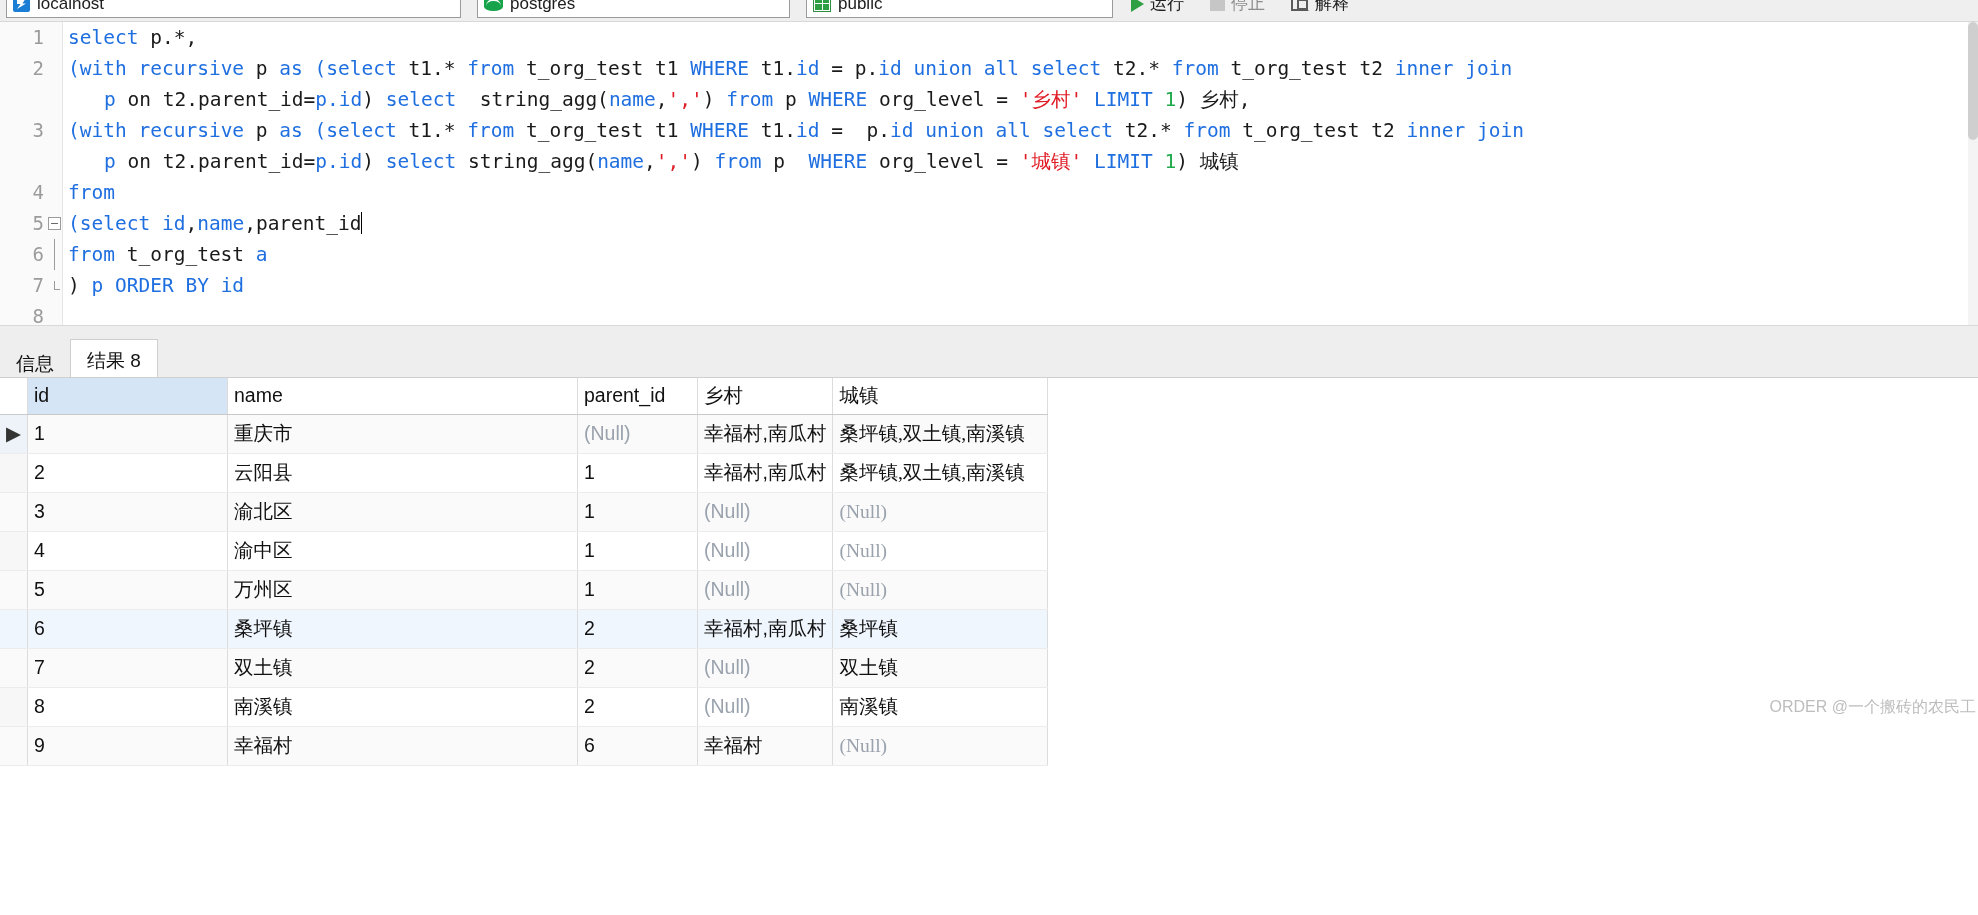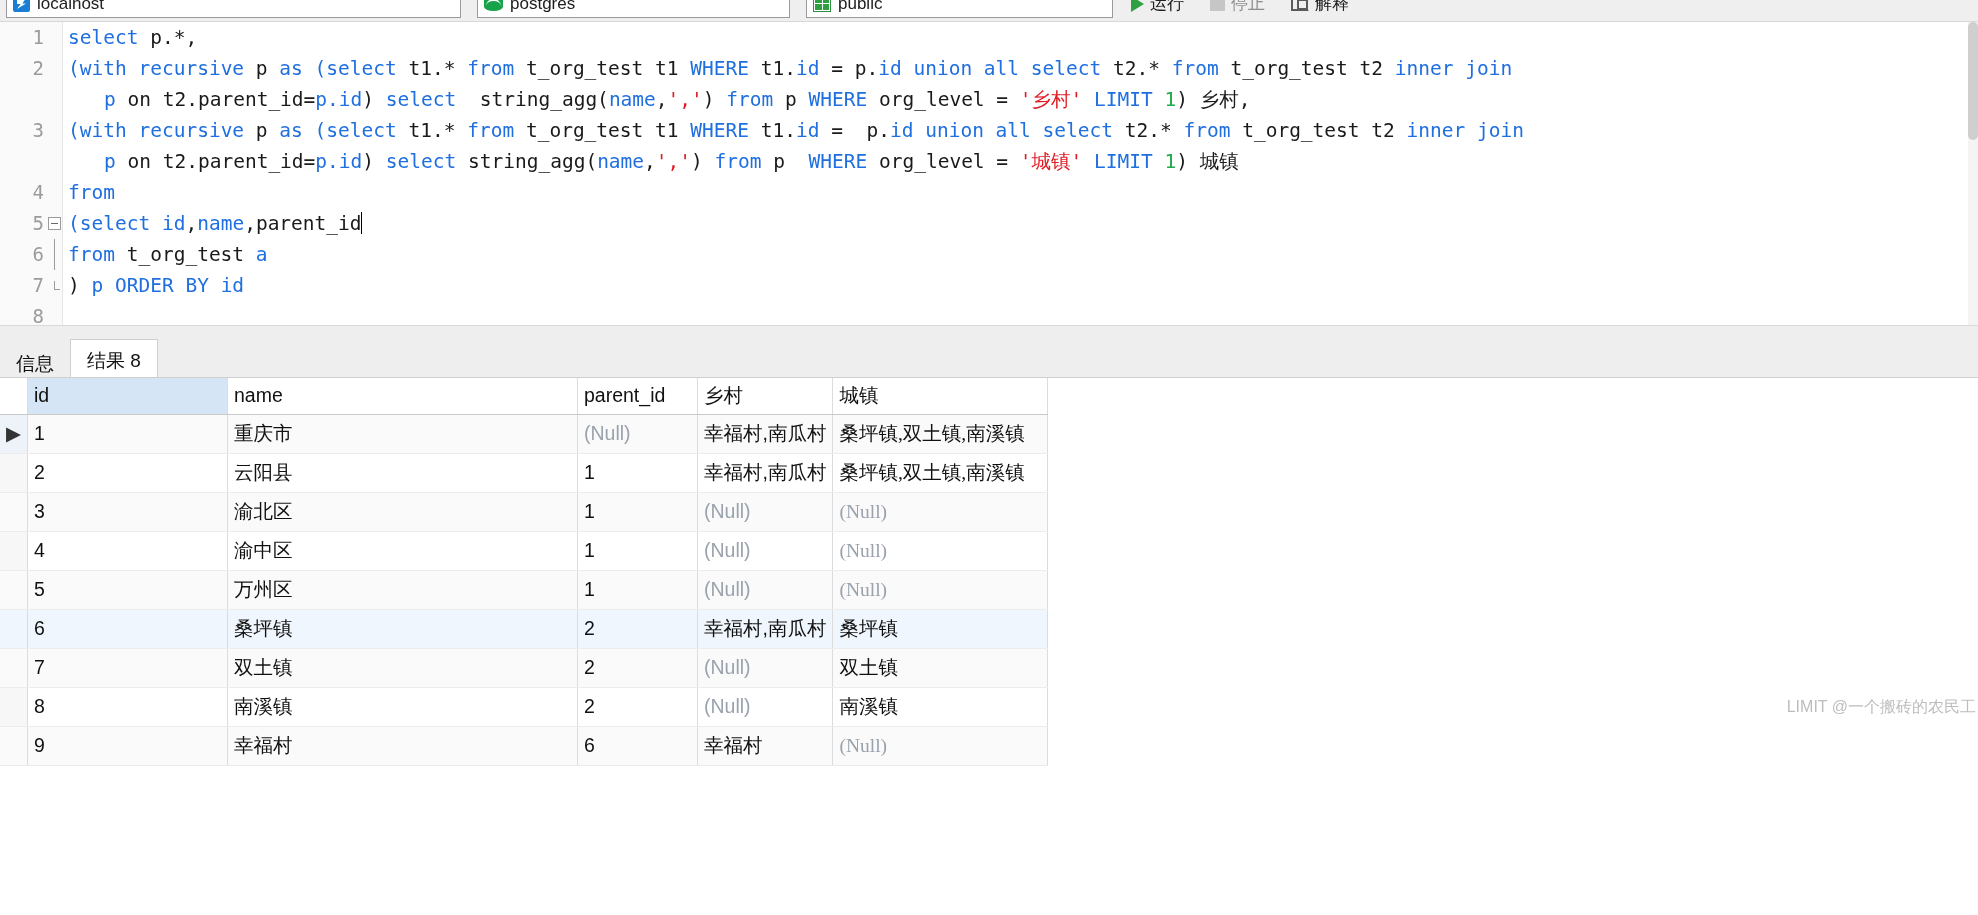--- a/index.html
+++ b/index.html
@@ -501,14 +501,14 @@
             <td class="col-xc"><span>幸福村</span></td>
             <td class="col-cz"><span class="nullv">(Null)</span></td>
           </tr>
         </tbody>
       </table>
   </div>
   <div class="grid-vscroll">
     <div class="thumb"></div>
   </div>
 
-  <div class="watermark">LIMIT @一个搬砖的农民工</div>
+  <div class="watermark">ORDER @一个搬砖的农民工</div>
 </div>
 
 </body></html>

